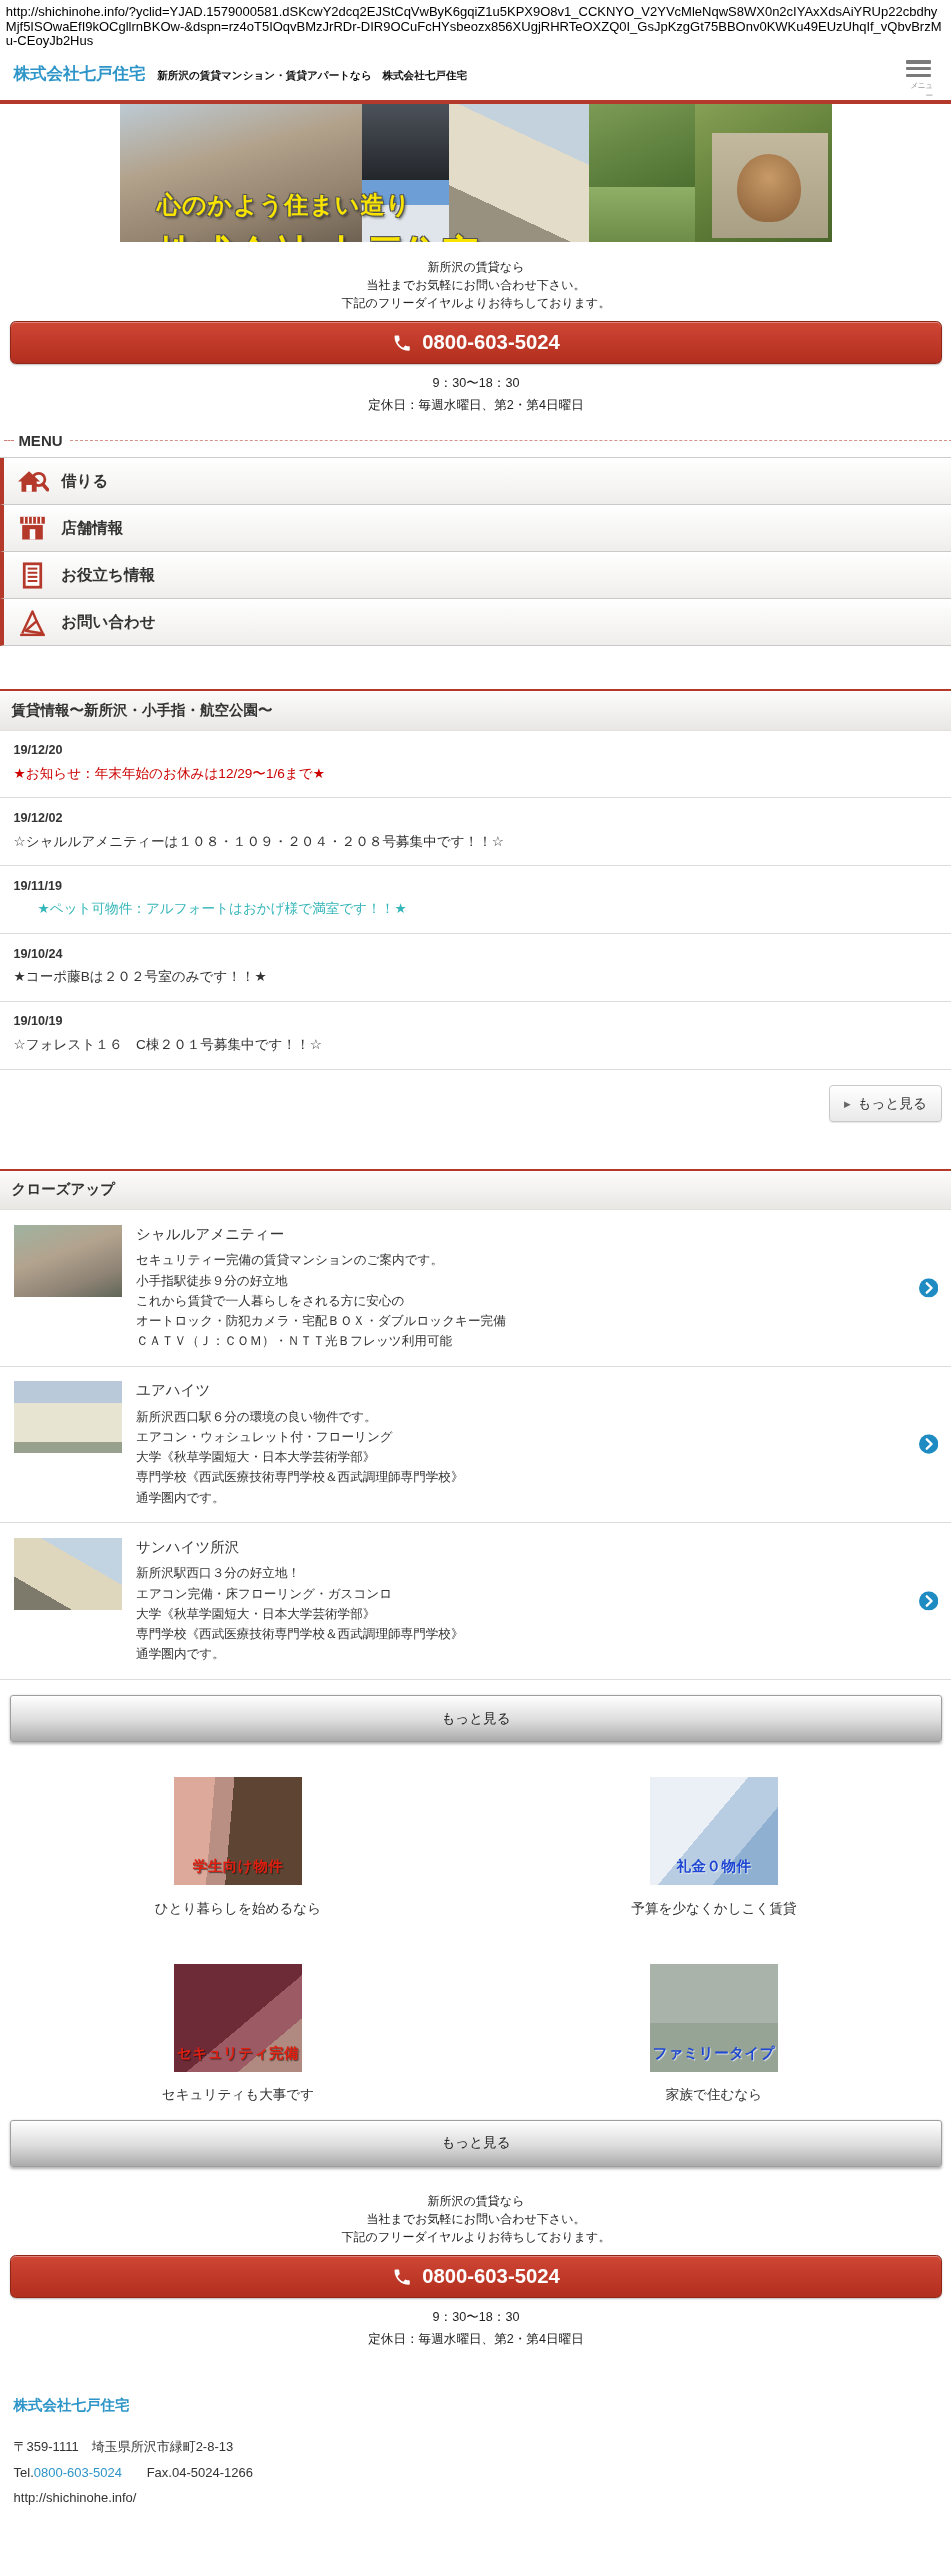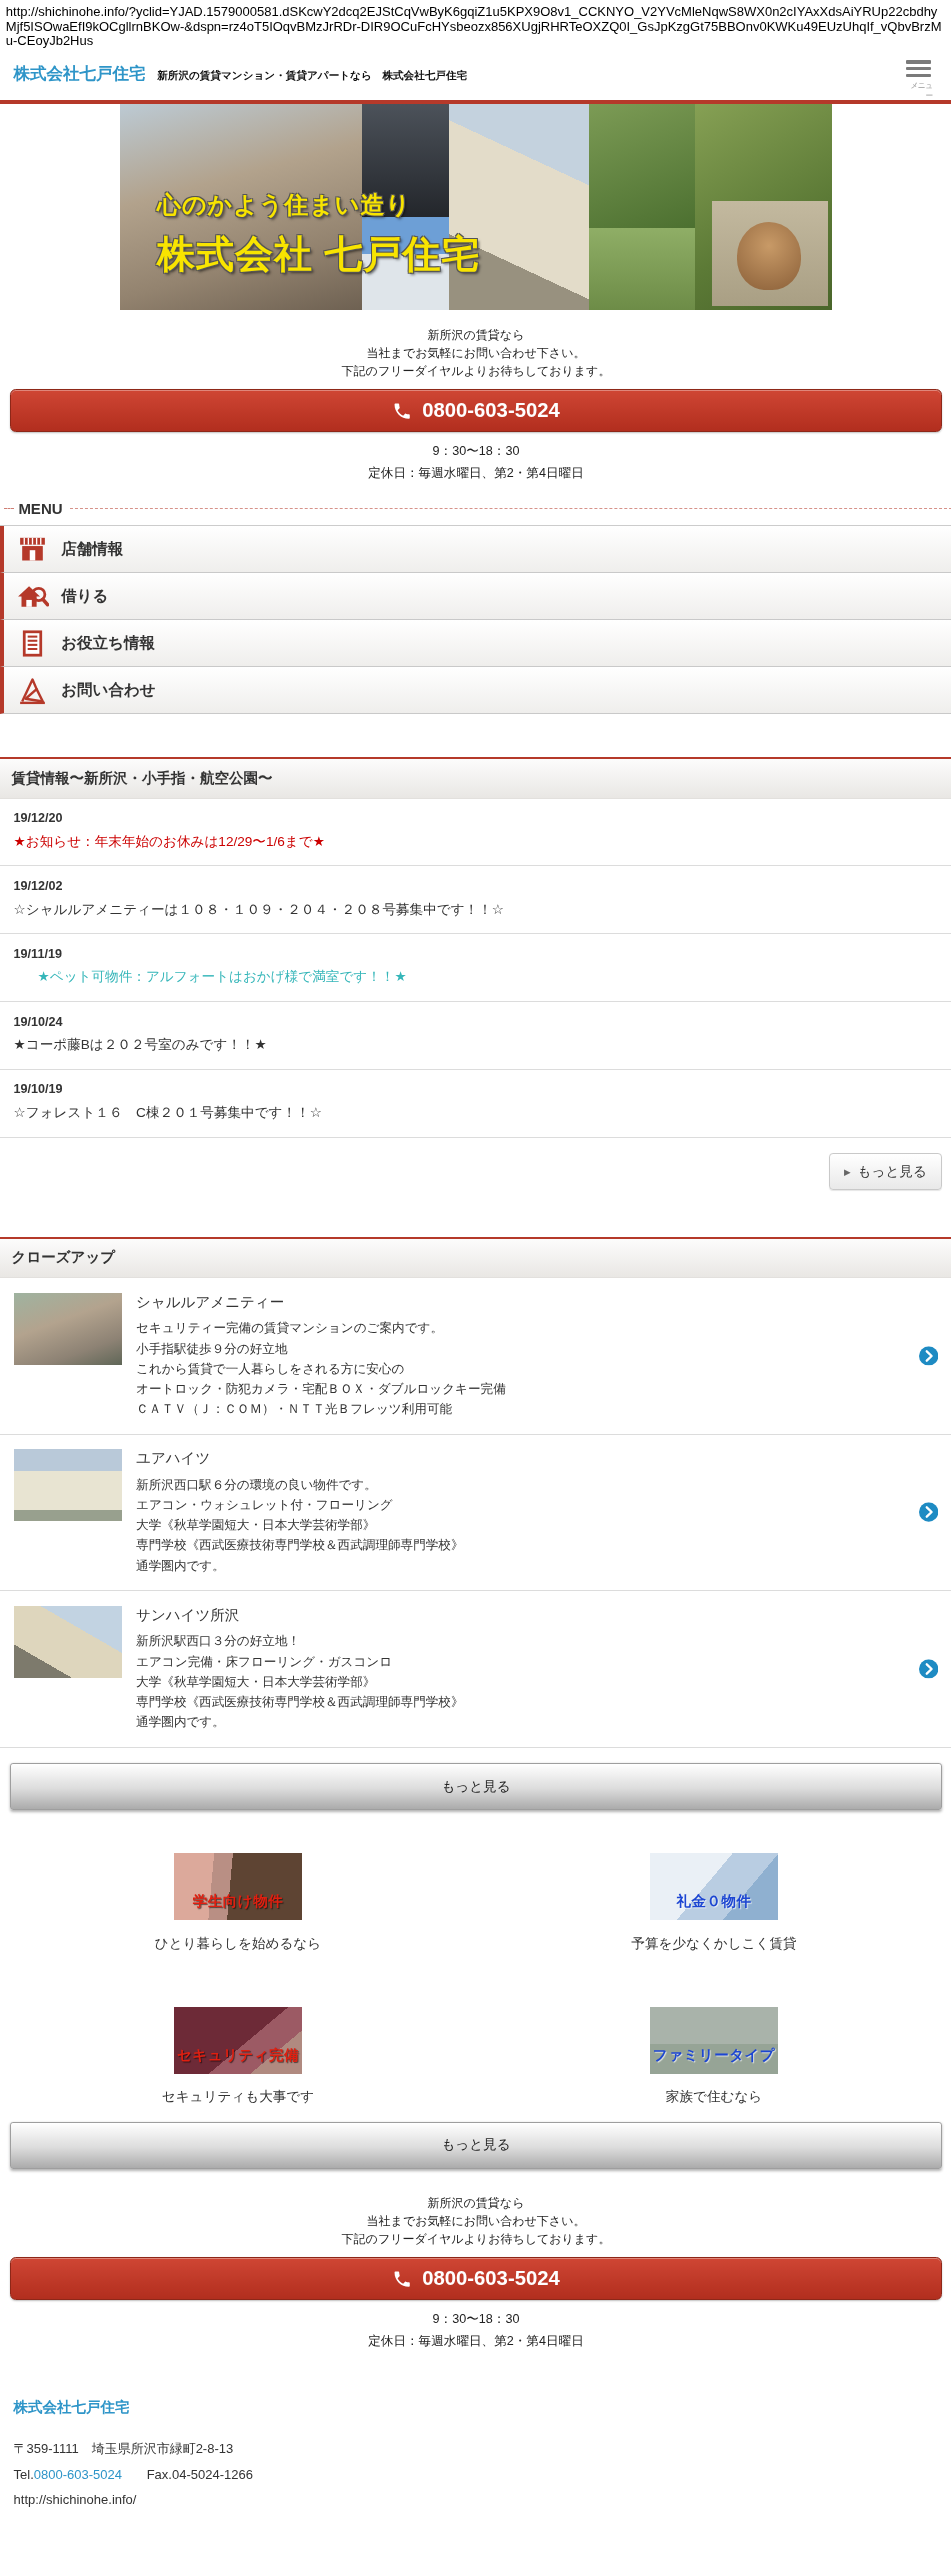--- a/index.html
+++ b/index.html
@@ -9,21 +9,21 @@
   .hdr{position:relative;padding:11.6px 13.6px 15.5px;background:#fff;}
   .hdr-row{display:flex;align-items:baseline;}
   .site-name{color:#2e95c8;font-size:16.5px;font-weight:bold;text-decoration:none;cursor:pointer;}
   .tagline{font-size:10.6px;color:#111;font-weight:bold;margin-left:11.6px;}
   .menu-btn{position:absolute;right:19.4px;top:5.8px;width:29px;text-align:right;cursor:pointer;}
   .menu-btn .bar{display:block;width:25px;height:3.4px;background:#7a7a7a;margin:3.4px auto;border-radius:1px;}
   .menu-btn .mlabel{font-size:7.7px;color:#999;letter-spacing:-0.5px;}
   .redline{height:3.9px;background:#b5392a;}
   
   .hero-wrap{background:#fff;padding:0;}
-  .hero{position:relative;width:712px;height:206px;margin:0 auto;display:flex;overflow:hidden;}
+  .hero{position:relative;width:712px;height:138px;margin:0 auto;display:flex;overflow:hidden;}
   .hero .t{height:100%;}
   .t1{width:242px;background:linear-gradient(165deg,#bccad4 0%,#b2a28c 38%,#93836f 72%,#6e6152 100%);}
   .colA{width:87px;display:flex;flex-direction:column;}
   .colA .a1{height:55%;background:linear-gradient(#4c525a,#23262b);}
   .colA .a2{height:45%;background:linear-gradient(#6d9fd6 0 40%,#dfe5ea 40%);}
   .t3{width:140px;background:linear-gradient(205deg,#c4d2de 0 30%,#e3dcc9 30% 72%,#98917f 72%);}
   .colB{width:106px;display:flex;flex-direction:column;}
   .colB .b1{height:60%;background:linear-gradient(160deg,#7c9b55,#4c7030);}
   .colB .b2{height:40%;background:linear-gradient(#8fae66,#6d8c47);}
   .t5{flex:1;background:linear-gradient(150deg,#86a054 0%,#5c7a36 60%,#49652a 100%);}
@@ -73,21 +73,21 @@
   .pt3{background:linear-gradient(210deg,#c2d3e2 0 35%,#ded6bd 35% 75%,#7d7a6c 75%);}
   .prop-name{font-size:14.5px;font-weight:normal;color:#333;margin-bottom:6.8px;}
   .prop-line{font-size:12.6px;line-height:1.6;color:#333;}
   .prop-arrow{position:absolute;right:13.6px;top:50%;transform:translateY(-50%);width:19.4px;height:19.4px;}
   .wide-more{margin:15.5px 9.7px 0;height:45px;border:1px solid #9e9e9e;border-radius:2.9px;cursor:pointer;
     background:linear-gradient(#ffffff,#dcdcdc 55%,#ababab);display:flex;align-items:center;justify-content:center;
     font-size:13.6px;color:#222;box-shadow:0 1.9px 2.9px rgba(0,0,0,.3);}
   
   .tiles{display:grid;grid-template-columns:1fr 1fr;row-gap:46px;margin:35px 0 13.6px;justify-items:center;}
   .tile{text-align:center;cursor:pointer;}
-  .tile-img{width:128px;height:67px;margin:8px auto;display:flex;align-items:flex-end;justify-content:center;text-align:right;}
+  .tile-img{width:128px;height:108px;margin:0 auto;display:flex;align-items:flex-end;justify-content:center;text-align:right;}
   .ti1{background:linear-gradient(95deg,#dca99b 0 30%,#b98f84 30% 44%,#5e4433 44%);}
   .ti2{background:linear-gradient(130deg,#eaf0f6 0 45%,#b9cde2 45% 70%,#8fb0d0 70%);}
   .ti3{background:linear-gradient(140deg,#6d2a37 0 55%,#9c5a64 55% 75%,#b08a80 75%);}
   .ti4{background:linear-gradient(#a9b3aa 0 55%,#96a496 55%);}
   .ov{font-size:14.5px;font-weight:bold;margin-bottom:8.7px;letter-spacing:0.5px;}
   .ov-red{color:#e01f10;text-shadow:1px 1px 1px rgba(0,0,0,.55);}
   .ov-blue{color:#1d46d2;text-shadow:1px 1px 1px rgba(255,255,255,.7);}
   .tile-cap{font-size:13.6px;color:#333;margin-top:14.5px;}
   
   .finfo{margin-top:46px;padding:0 13.6px;}
@@ -145,46 +145,46 @@
   </div>
   <div class="hours">
     <div>9：30〜18：30</div>
     <div>定休日：毎週水曜日、第2・第4日曜日</div>
   </div>
 </div>
 
 <div class="menu-sec">
   <div class="menu-head">MENU</div>
   <div class="menu-list">
+    <div class="menu-item">
+      <svg class="mi-icon" viewBox="0 0 48 48">
+          <path d="M3 24 L19 9 L35 24 h-5 v15 h-22 v-15 z" fill="#b5392a"></path>
+          <rect x="15" y="29" width="8" height="10" fill="#fff"></rect>
+          <circle cx="33" cy="21" r="9" fill="none" stroke="#b5392a" stroke-width="4"></circle>
+          <line x1="39" y1="28" x2="46" y2="36" stroke="#b5392a" stroke-width="5" stroke-linecap="round"></line>
+        </svg>
+      <span class="mi-label">借りる</span>
+    </div>
     <div class="menu-item">
       <svg class="mi-icon" viewBox="0 0 48 48">
           <rect x="9" y="19" width="30" height="21" fill="#b5392a"></rect>
           <rect x="6" y="7" width="36" height="10" fill="#b5392a"></rect>
           <g stroke="#fff" stroke-width="2">
             <line x1="12" y1="7" x2="12" y2="17"></line>
             <line x1="18" y1="7" x2="18" y2="17"></line>
             <line x1="24" y1="7" x2="24" y2="17"></line>
             <line x1="30" y1="7" x2="30" y2="17"></line>
             <line x1="36" y1="7" x2="36" y2="17"></line>
           </g>
           <rect x="20" y="25" width="8" height="15" fill="#fff"></rect>
         </svg>
       <span class="mi-label">店舗情報</span>
     </div>
     <div class="menu-item">
       <svg class="mi-icon" viewBox="0 0 48 48">
-          <path d="M3 24 L19 9 L35 24 h-5 v15 h-22 v-15 z" fill="#b5392a"></path>
-          <rect x="15" y="29" width="8" height="10" fill="#fff"></rect>
-          <circle cx="33" cy="21" r="9" fill="none" stroke="#b5392a" stroke-width="4"></circle>
-          <line x1="39" y1="28" x2="46" y2="36" stroke="#b5392a" stroke-width="5" stroke-linecap="round"></line>
-        </svg>
-      <span class="mi-label">借りる</span>
-    </div>
-    <div class="menu-item">
-      <svg class="mi-icon" viewBox="0 0 48 48">
           <rect x="10" y="5" width="28" height="38" fill="#b5392a"></rect>
           <rect x="14" y="9" width="20" height="30" fill="#fff"></rect>
           <g stroke="#b5392a" stroke-width="3">
             <line x1="17" y1="14" x2="31" y2="14"></line>
             <line x1="17" y1="20" x2="31" y2="20"></line>
             <line x1="17" y1="26" x2="31" y2="26"></line>
             <line x1="17" y1="32" x2="31" y2="32"></line>
           </g>
         </svg>
       <span class="mi-label">お役立ち情報</span>

